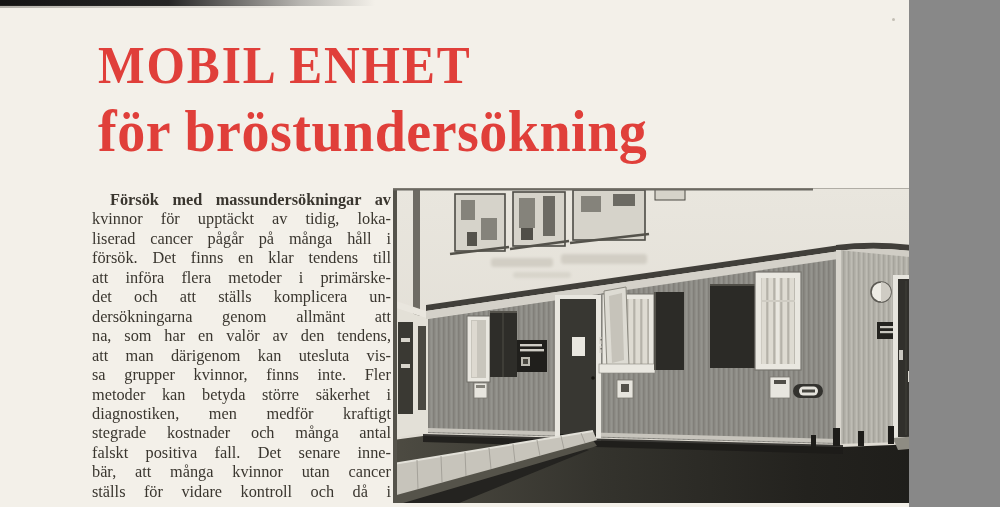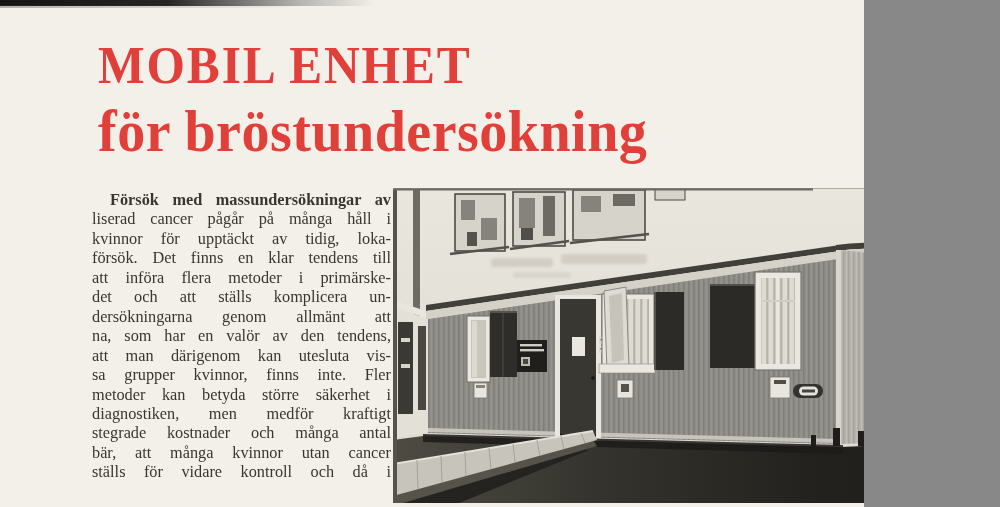--- a/index.html
+++ b/index.html
@@ -9,20 +9,21 @@
     --photo-border:#5d5a52;
   }
   html,body{margin:0;padding:0;}
   body{background:#888;}
   .page{
     position:relative;
     width:864px;height:507px;
     background:var(--bg);
     overflow:hidden;
     font-family:"Liberation Serif","DejaVu Serif",serif;
+    padding-left:45px;
   }
   
   .scan-top{
     position:absolute;left:0;top:0;width:375px;height:6px;
     background:linear-gradient(to right,#141414 0%,#262626 45%,rgba(70,70,70,0.35) 80%,rgba(90,90,90,0) 100%);
   }
   .scan-top-soft{
     position:absolute;left:0;top:5px;width:300px;height:3px;
     background:linear-gradient(to right,rgba(60,58,52,0.35),rgba(60,58,52,0));
   }
@@ -70,32 +71,33 @@
   <div class="speck-b"></div>
   <div class="speck-c"></div>
 
   <div class="title">
     <div class="t1">MOBIL ENHET</div>
     <div class="t2">för bröstundersökning</div>
   </div>
 
   <div class="column">
     <div class="bline indent">Försök med massundersökningar av</div>
+    <div class="bline">kvinnor för upptäckt av tidig, loka-</div>
     <div class="bline">liserad cancer pågår på många håll i</div>
-    <div class="bline">kvinnor för upptäckt av tidig, loka-</div>
     <div class="bline">försök. Det finns en klar tendens till</div>
     <div class="bline">att införa flera metoder i primärske-</div>
     <div class="bline">det och att ställs komplicera un-</div>
     <div class="bline">dersökningarna genom allmänt att</div>
     <div class="bline">na, som har en valör av den tendens,</div>
     <div class="bline">att man därigenom kan utesluta vis-</div>
     <div class="bline">sa grupper kvinnor, finns inte. Fler</div>
     <div class="bline">metoder kan betyda större säkerhet i</div>
     <div class="bline">diagnostiken, men medför kraftigt</div>
     <div class="bline">stegrade kostnader och många antal</div>
+    <div class="bline">falskt positiva fall. Det senare inne-</div>
     <div class="bline">bär, att många kvinnor utan cancer</div>
     <div class="bline">ställs för vidare kontroll och då i</div>
   </div>
 
   <div class="photo">
     <svg width="592" height="315" viewBox="0 0 592 315" xmlns="http://www.w3.org/2000/svg">
       <defs>
         <pattern id="corrFront" width="5" height="8" patternUnits="userSpaceOnUse">
           <rect width="5" height="8" fill="#8f8e88"></rect>
           <rect width="1.5" height="8" fill="#817f79"></rect>

